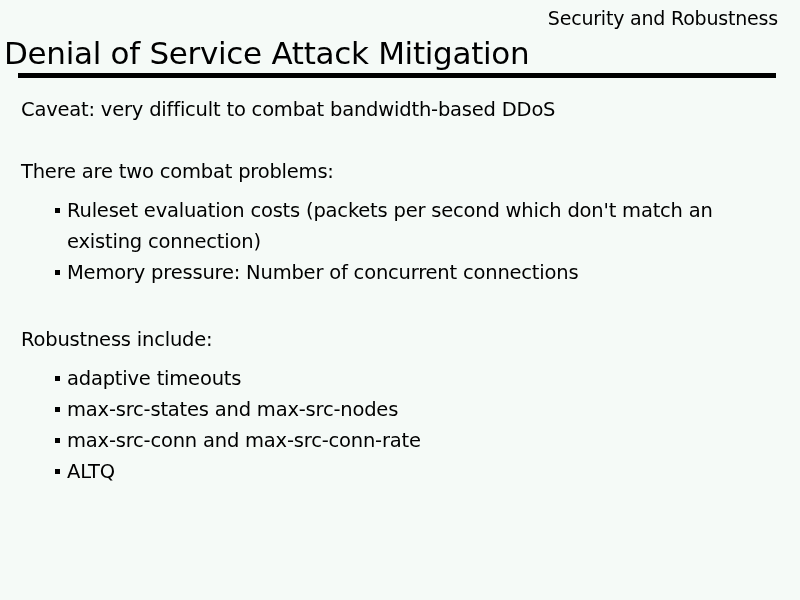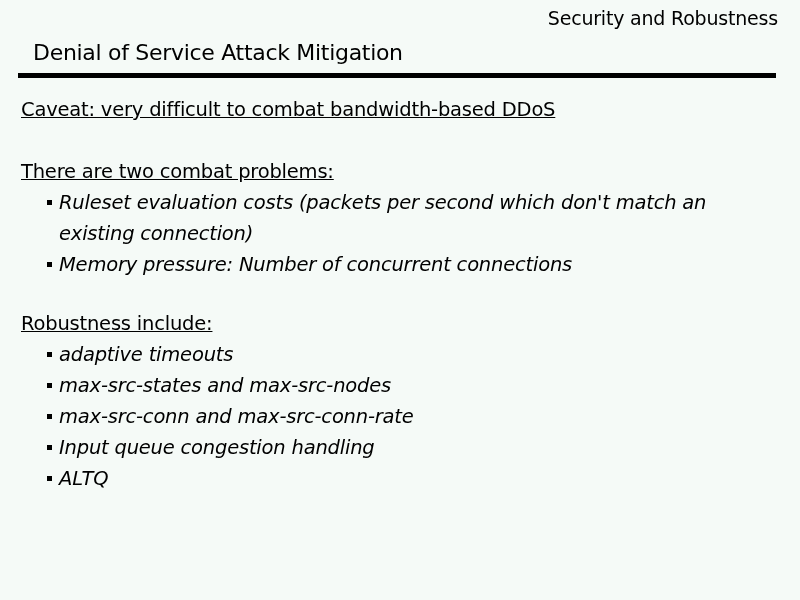--- a/index.html
+++ b/index.html
@@ -29,22 +29,22 @@
     right: 22px;
     font-size: 19px;
     line-height: 22px;
     letter-spacing: -0.2px;
     white-space: nowrap;
   }
 
   .slide-title {
     position: absolute;
     top: 38px;
-    left: 33px;
-    font-size: 22px;
+    left: 4px;
+    font-size: 31px;
     line-height: 30px;
     letter-spacing: -0.3px;
     white-space: nowrap;
   }
 
   .title-rule {
     position: absolute;
     left: 18px;
     top: 73px;
     width: 758px;
@@ -60,31 +60,29 @@
     width: 800px;
   }
 
   .para {
     position: relative;
     margin: 0;
     padding: 0 0 0 21px;
     font-size: 19.5px;
     line-height: 31px;
     letter-spacing: -0.2px;
-    text-decoration: underline;
   }
 
   .spacer-lg { height: 31px; }
   .spacer-md { height: 28px; }
 
   ul.bullets {
     list-style: none;
-    margin: 0;
+    margin: 8px;
     padding: 0;
-    font-style: italic;
   }
 
   ul.bullets > li {
     position: relative;
     margin: 0;
     padding: 0 34px 0 59px;
     font-size: 19.5px;
     line-height: 31px;
     letter-spacing: -0.2px;
   }
@@ -144,22 +142,18 @@
       <li>
         <span class="sq-bullet"></span>
         <span class="li-text">max-src-states and max-src-nodes</span>
       </li>
       <li>
         <span class="sq-bullet"></span>
         <span class="li-text">max-src-conn and max-src-conn-rate</span>
       </li>
       <li>
         <span class="sq-bullet"></span>
-        <span class="li-text">Input queue congestion handling</span>
-      </li>
-      <li>
-        <span class="sq-bullet"></span>
         <span class="li-text">ALTQ</span>
       </li>
     </ul>
 
   </div>
 </div>
 
 </body></html>

